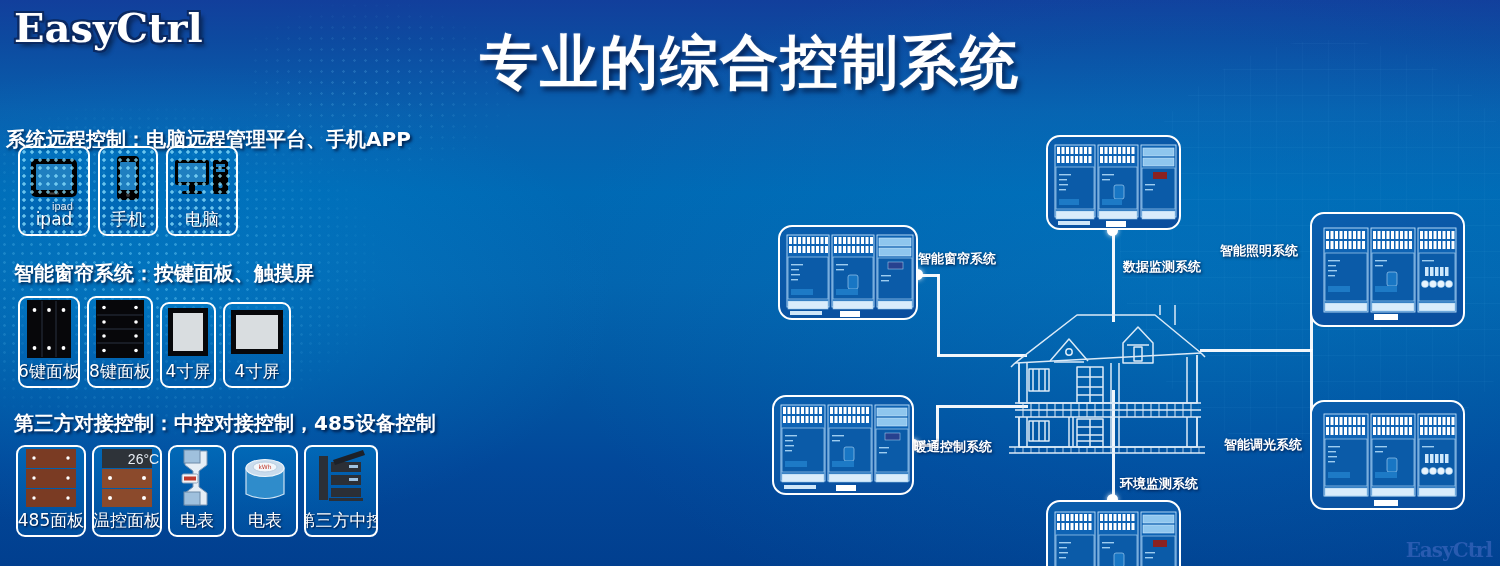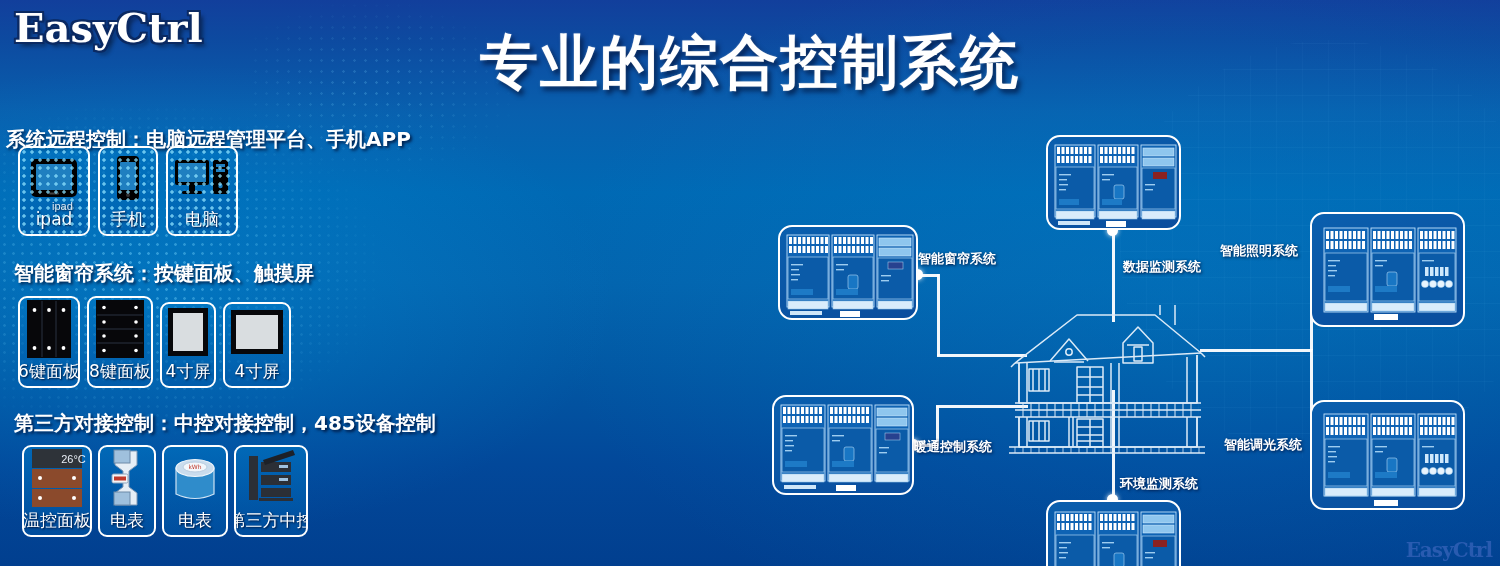--- a/index.html
+++ b/index.html
@@ -225,27 +225,43 @@
             <rect x="7" y="7" width="42" height="34" fill="#d9dde0"></rect>
           </svg>
         </div>
         <div class="cap">4寸屏</div>
       </div>
     </div>
 
     <div class="sec-head" style="position:absolute;left:14px;top:310px;">第三方对接控制：中控对接控制，485设备控制</div>
 
     <div class="card-row" style="position:absolute;left:16px;top:345px;">
+      <div class="dcard" style="width:70px;height:92px;">
+        <div class="art">
+          <svg width="54" height="62" viewBox="0 0 54 62" aria-hidden="true">
+            <rect x="2" y="2" width="50" height="19" fill="#7a3b23"></rect>
+            <rect x="2" y="22" width="50" height="19" fill="#7a3b23"></rect>
+            <rect x="2" y="42" width="50" height="18" fill="#7a3b23"></rect>
+            <circle cx="10" cy="11" r="1.7" fill="#fff"></circle>
+              <circle cx="44" cy="11" r="1.7" fill="#fff"></circle>
+            <circle cx="10" cy="31" r="1.7" fill="#fff"></circle>
+              <circle cx="44" cy="31" r="1.7" fill="#fff"></circle>
+            <circle cx="10" cy="51" r="1.7" fill="#fff"></circle>
+              <circle cx="44" cy="51" r="1.7" fill="#fff"></circle>
+          </svg>
+        </div>
+        <div class="cap">485面板</div>
+      </div>
 
       <div class="dcard" style="width:70px;height:92px;margin-left:6px;">
         <div class="art">
           <div style="position:relative;width:54px;height:62px;">
             <div style="position:absolute;left:2px;top:2px;width:50px;height:19px;background:#2e3339;"></div>
             <div style="position:absolute;left:2px;top:2px;width:51px;height:19px;display:flex;align-items:center;justify-content:center;
-                        color:#e8eef5;font-size:11px;padding-left:32px;">26°C</div>
+                        color:#e8eef5;font-size:14px;padding-left:32px;">26°C</div>
             <div style="position:absolute;left:2px;top:22px;width:50px;height:19px;background:#8b4a2c;"></div>
             <div style="position:absolute;left:2px;top:42px;width:50px;height:18px;background:#8b4a2c;"></div>
             <div style="position:absolute;left:8px;top:29px;width:4px;height:4px;border-radius:50%;background:#fff;"></div>
             <div style="position:absolute;left:42px;top:29px;width:4px;height:4px;border-radius:50%;background:#fff;"></div>
             <div style="position:absolute;left:8px;top:49px;width:4px;height:4px;border-radius:50%;background:#fff;"></div>
             <div style="position:absolute;left:42px;top:49px;width:4px;height:4px;border-radius:50%;background:#fff;"></div>
           </div>
         </div>
         <div class="cap">温控面板</div>
       </div>
@@ -268,21 +284,21 @@
           <svg width="54" height="56" viewBox="0 0 54 56" aria-hidden="true">
             <path d="M8 18 L8 44 Q27 53 46 44 L46 18 Z" fill="#2f8ccb" stroke="#cfe3f4" stroke-width="1.2"></path>
             <ellipse cx="27" cy="18" rx="19" ry="8.5" fill="#c9dced" stroke="#eef5fb" stroke-width="1.2"></ellipse>
             <ellipse cx="27" cy="17" rx="12" ry="5" fill="#f3f7fb" stroke="#b9cde0"></ellipse>
             <text x="27" y="19.4" font-size="6" fill="#c0392b" text-anchor="middle" font-family="DejaVu Sans">kWh</text>
           </svg>
         </div>
         <div class="cap">电表</div>
       </div>
 
-      <div class="dcard" style="width:74px;height:92px;margin-left:6px;">
+      <div class="dcard" style="width:74px;height:92px;margin-left:6px;border-radius:8px;">
         <div class="art">
           <svg width="56" height="60" viewBox="0 0 56 60" aria-hidden="true">
             <rect x="6" y="8" width="9" height="44" fill="#2b2f36"></rect>
             <rect x="18" y="14" width="30" height="10" fill="#2b2f36"></rect>
             <rect x="18" y="27" width="30" height="10" fill="#2b2f36"></rect>
             <rect x="18" y="40" width="30" height="9" fill="#2b2f36"></rect>
             <rect x="36" y="17" width="9" height="3" fill="#9fc2e0"></rect>
             <rect x="36" y="30" width="9" height="3" fill="#9fc2e0"></rect>
             <path d="M20 12 L50 2 L52 7 L22 17 Z" fill="#1d2128"></path>
             <rect x="16" y="50" width="34" height="3" fill="#2b2f36"></rect>

